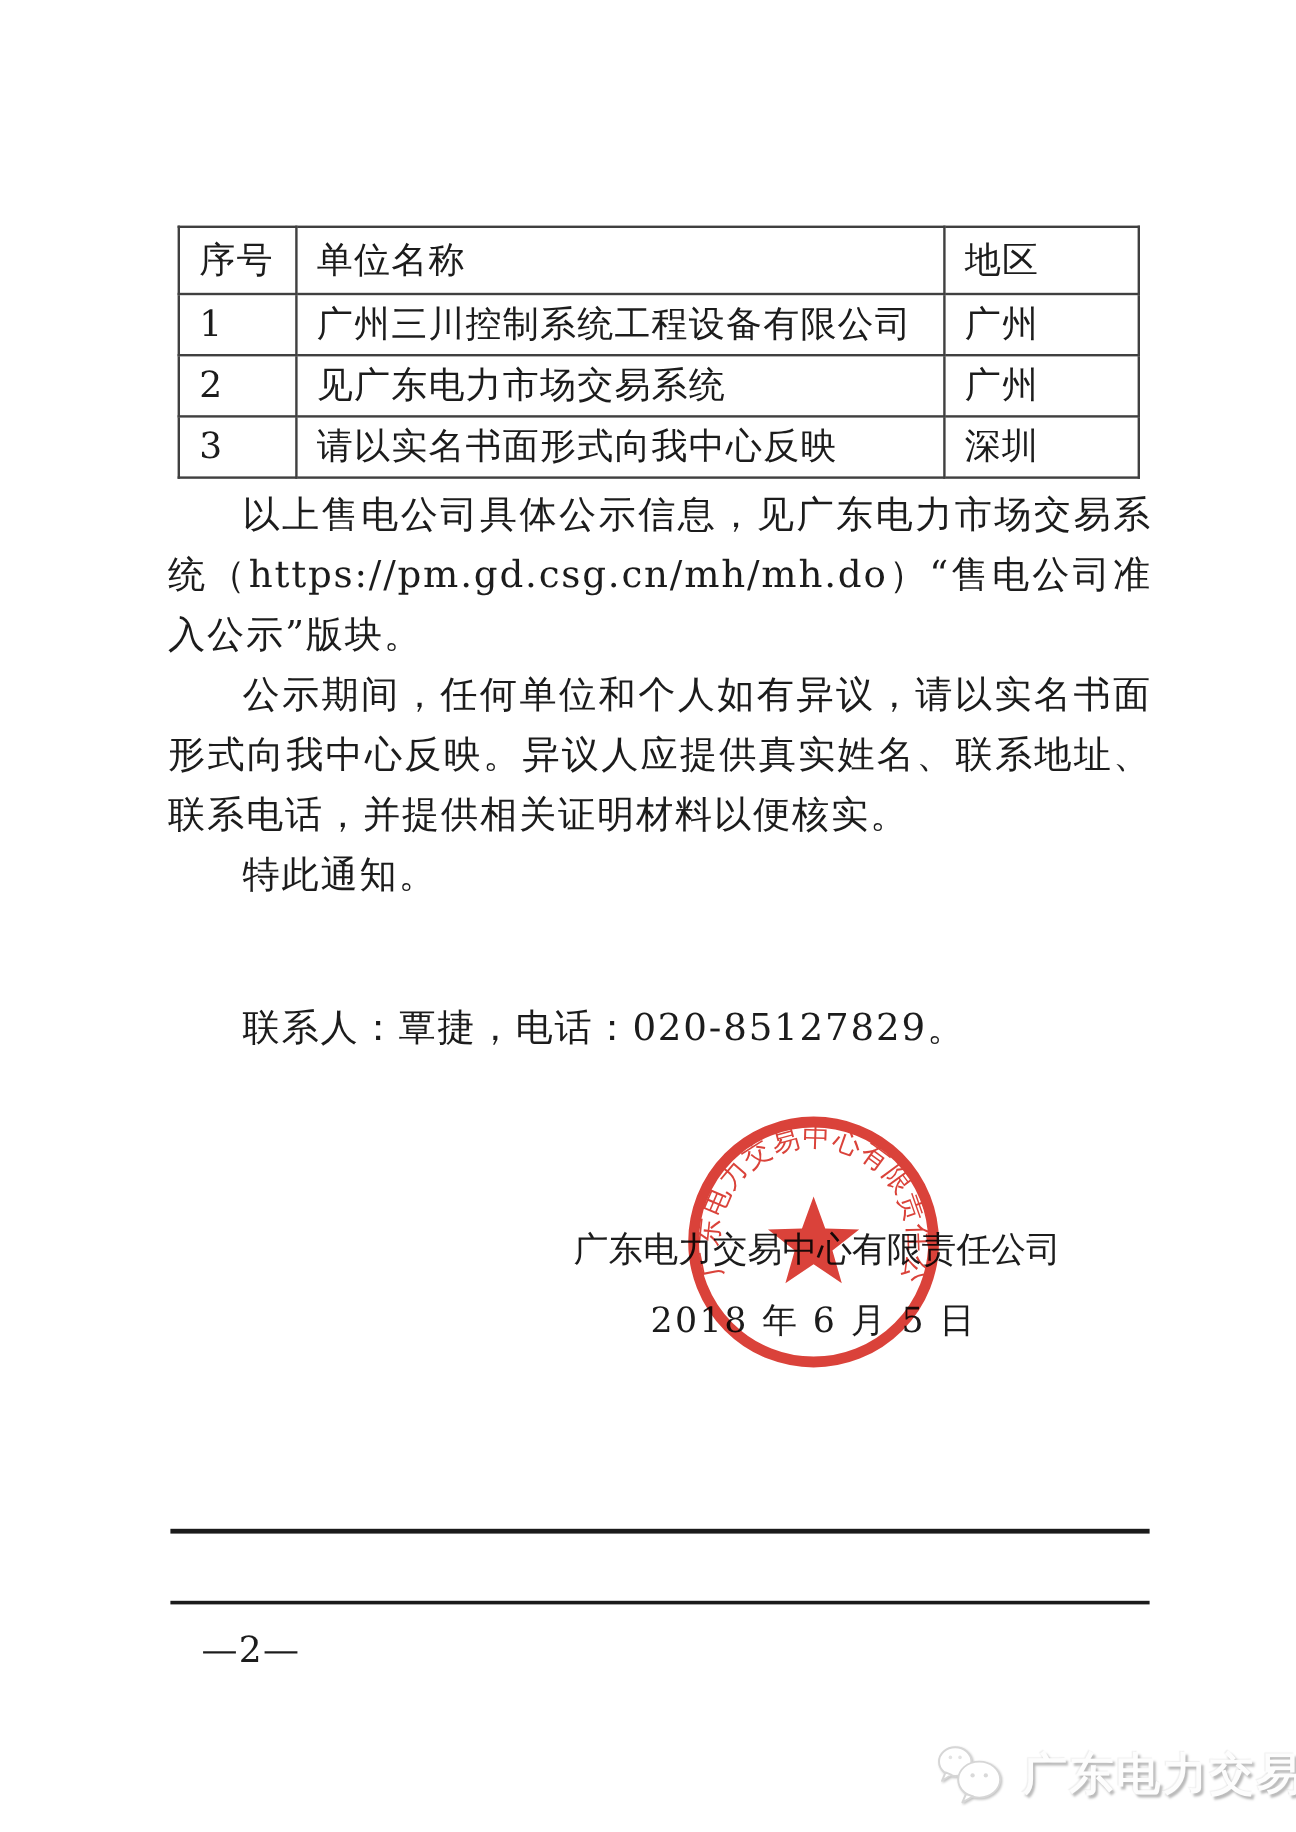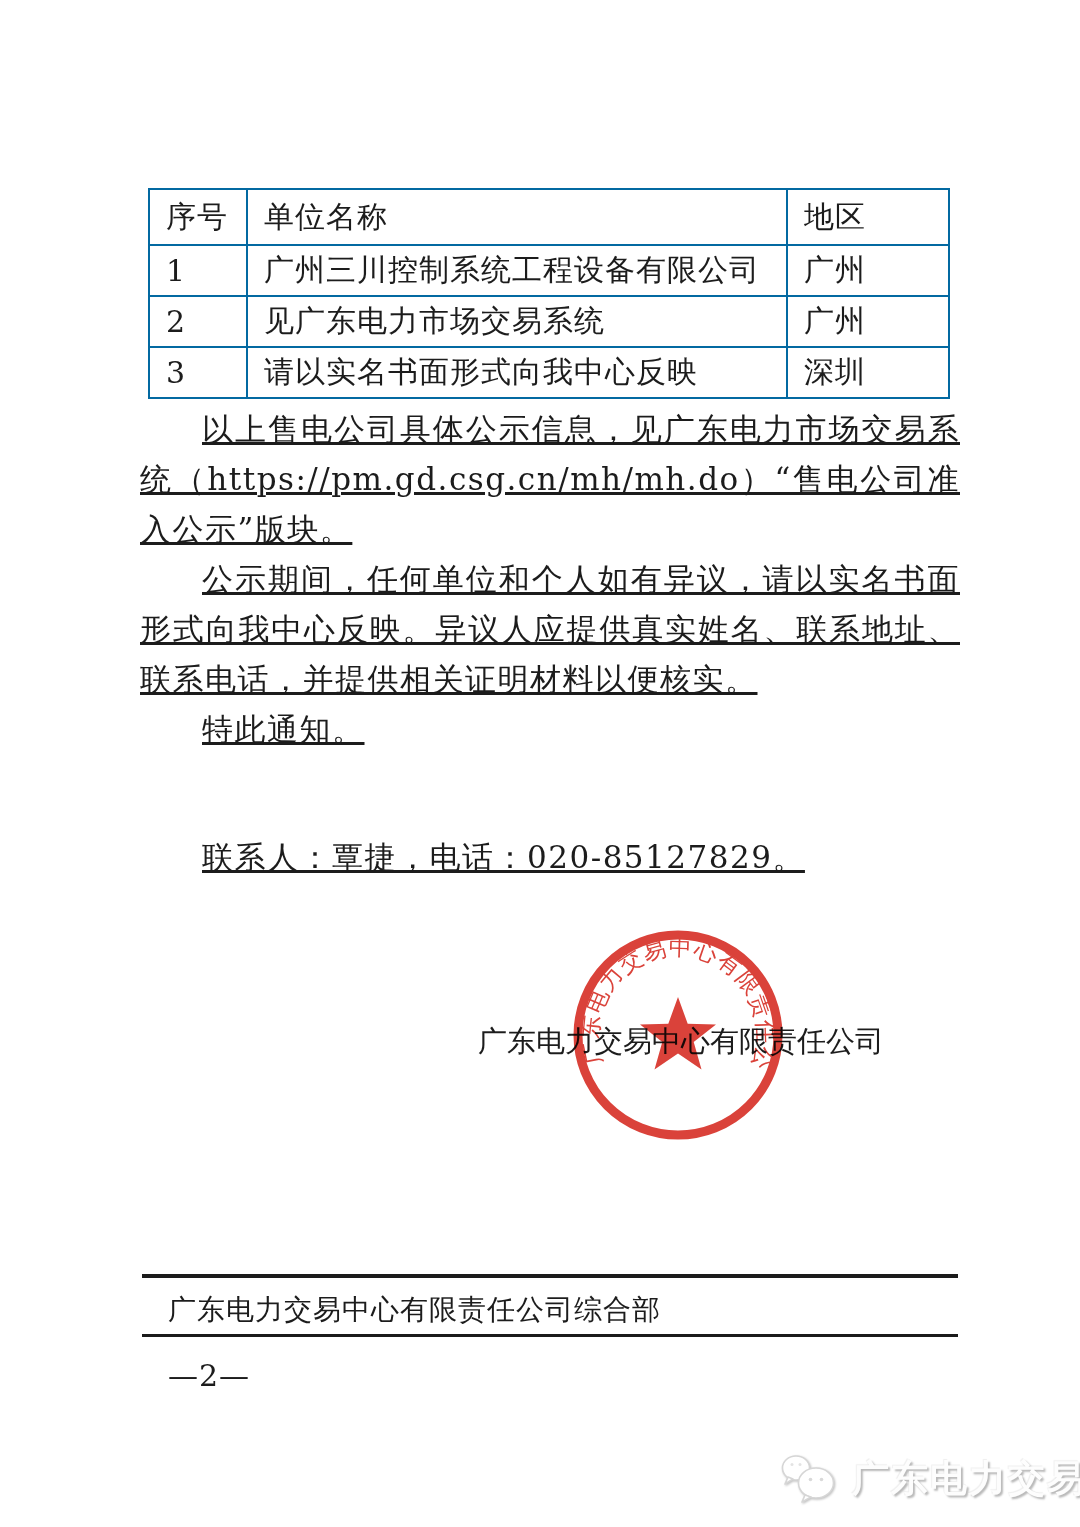--- a/index.html
+++ b/index.html
@@ -10,34 +10,34 @@
   }
   .page{position:absolute;inset:0;}
 
   
   table.company{
     position:absolute;left:148px;top:188px;width:800px;
     border-collapse:collapse;table-layout:fixed;
     font-size:30px;letter-spacing:1px;
   }
   table.company th,table.company td{
-    border:2px solid #0369a1;font-weight:normal;text-align:left;
+    border:2px solid #404040;font-weight:normal;text-align:left;
     padding:0 0 0 16px;vertical-align:middle;
   }
   table.company thead tr{height:56px;}
   table.company tbody tr{height:51px;}
   col.c-no{width:98px;}
   col.c-name{width:540px;}
   col.c-region{width:162px;}
 
   
   .body-text{
     position:absolute;left:140px;top:404px;width:820px;
     font-size:31px;line-height:50px;letter-spacing:1.5px;
-    text-align:justify;text-justify:inter-character;word-break:break-all;text-decoration:underline;
+    text-align:justify;text-justify:inter-character;word-break:break-all;
   }
   .body-text p{margin:0;text-indent:2em;}
   .body-text p.contact{margin-top:78px;}
 
   
   .signature{
     position:absolute;left:478px;top:1022px;width:400px;text-align:center;
   }
   .signature .sig-company{
     font-size:29px;letter-spacing:0px;white-space:nowrap;
@@ -117,36 +117,36 @@
 
   <div class="body-text">
     <p>以上售电公司具体公示信息，见广东电力市场交易系统（https://pm.gd.csg.cn/mh/mh.do）“售电公司准入公示”版块。</p>
     <p>公示期间，任何单位和个人如有异议，请以实名书面形式向我中心反映。异议人应提供真实姓名、联系地址、联系电话，并提供相关证明材料以便核实。</p>
     <p>特此通知。</p>
     <p class="contact">联系人：覃捷，电话：020-85127829。</p>
   </div>
 
   <div class="signature">
     <div class="sig-company">广东电力交易中心有限责任公司</div>
+    <div class="sig-date">2018 年 6 月 5 日</div>
   </div>
 
   <svg class="seal" viewBox="0 0 220 220" xmlns="http://www.w3.org/2000/svg">
     <circle cx="110" cy="110" r="100" fill="none" stroke="#d5281e" stroke-width="9"></circle>
     <polygon fill="#d5281e" points="110,72 119.7,98.7 148,99.6 125.7,117.1 133.5,144.4 110,128.5 86.5,144.4 94.3,117.1 72,99.6 100.3,98.7"></polygon>
     <defs>
       <path id="sealArc" d="M 34.8 137.4 A 80 80 0 1 1 185.2 137.4" fill="none"></path>
     </defs>
     <text fill="#d5281e" font-size="23" letter-spacing="1" font-family="DejaVu Serif, Liberation Serif, serif">
       <textPath href="#sealArc" startOffset="0">广东电力交易中心有限责任公司</textPath>
     </text>
   </svg>
 
   <div class="rule rule-top"></div>
   <div class="footer-line">
-    <span>广东电力交易中心有限责任公司综合部</span>
   </div>
   <div class="rule rule-bottom"></div>
 
   <div class="page-number">—2—</div>
 
   <div class="branding">
     <svg class="wechat-icon" width="62" height="56" viewBox="0 0 62 56" xmlns="http://www.w3.org/2000/svg">
       <g fill="#ffffff" stroke="#d6d6d6" stroke-width="1.6">
         <ellipse cx="18" cy="17" rx="13.5" ry="12"></ellipse>
         <path d="M 10 26 L 7 33 L 15 28 Z" stroke-linejoin="round"></path>

